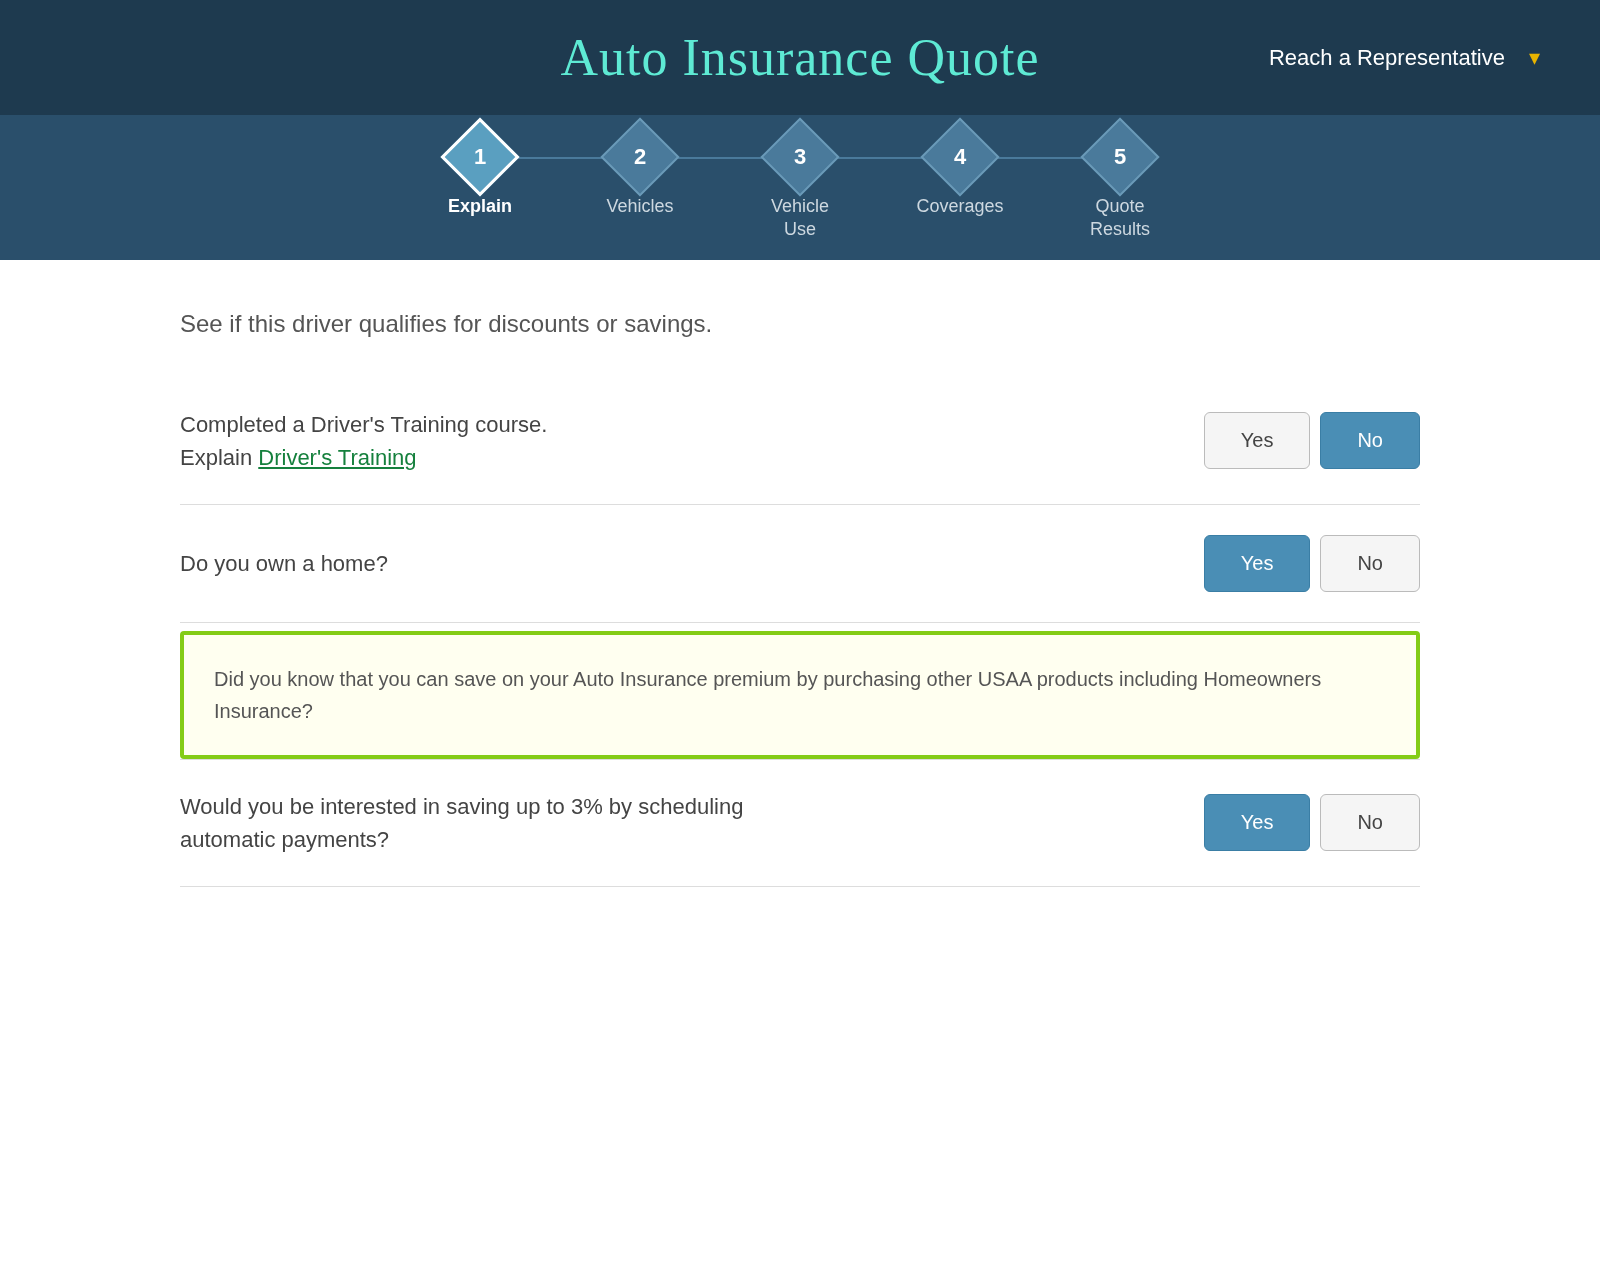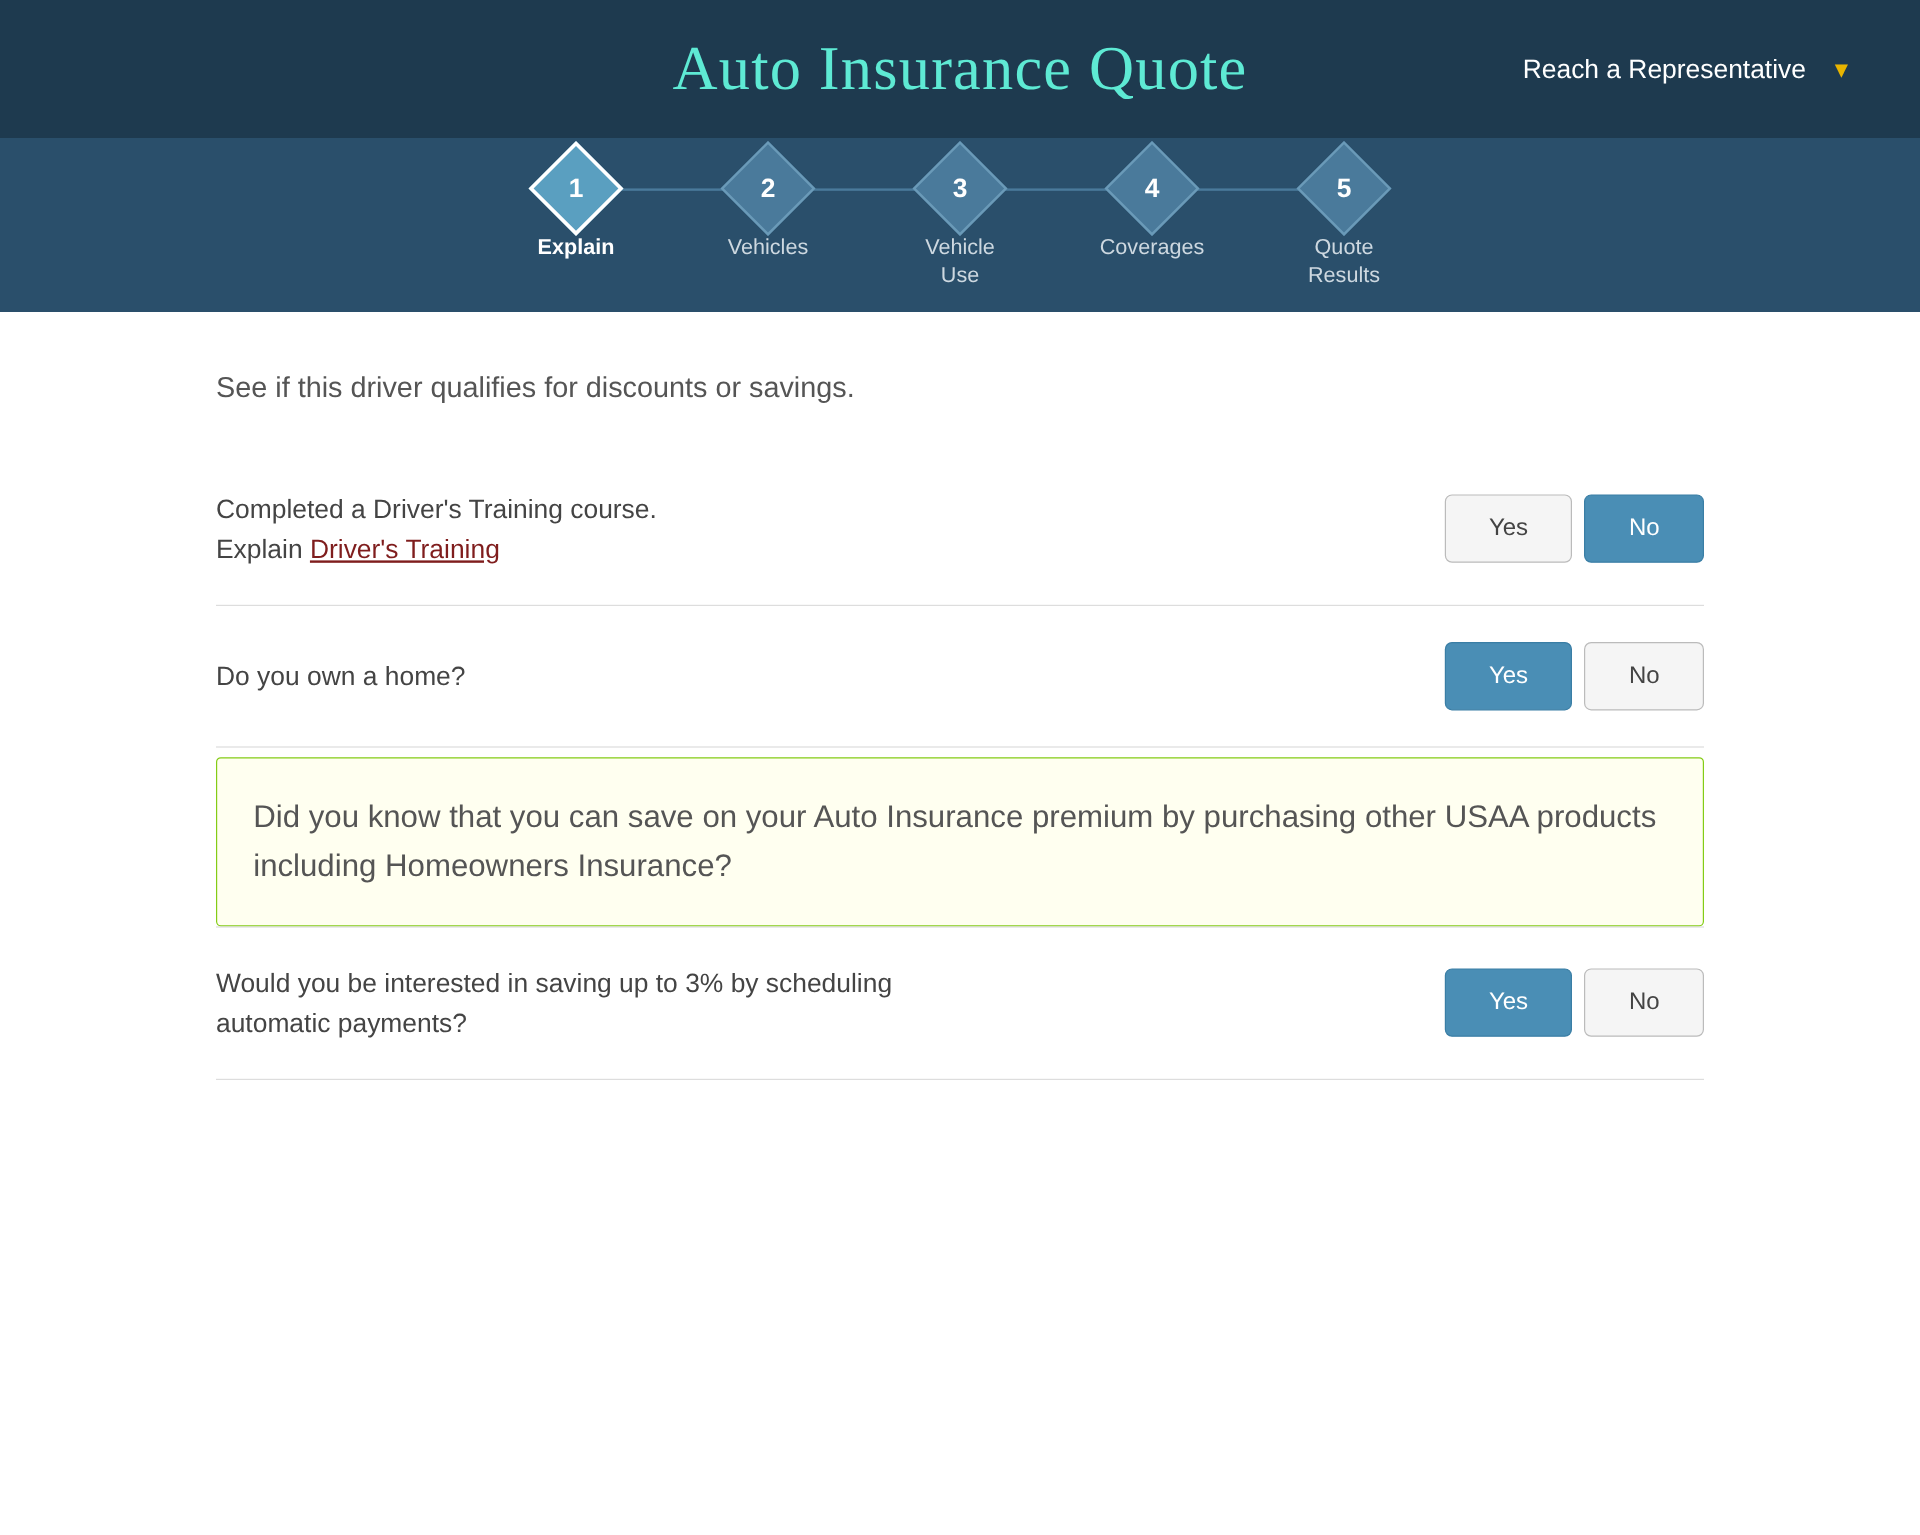--- a/index.html
+++ b/index.html
@@ -135,21 +135,21 @@
     }
 
     .question-text {
       font-size: 22px;
       color: #444;
       font-family: Arial, sans-serif;
       max-width: 600px;
       line-height: 1.5;
     }
     .question-link {
-      color: #7f1d1d;
+      color: #15803d;
       text-decoration: underline;
       cursor: pointer;
     }
 
     .btn-group {
       display: flex;
       gap: 10px;
       align-items: flex-start;
     }
 
@@ -167,25 +167,25 @@
     }
     .btn-yes-no.selected {
       background: #4a8eb5;
       color: #fff;
       border-color: #3a7ea5;
     }
 
     
     .info-box {
       background: #fffff0;
-      border: 1px solid #84cc16;
+      border: 4px solid #84cc16;
       border-radius: 4px;
       padding: 28px 30px;
       margin: 8px 0 0 0;
-      font-size: 26px;
+      font-size: 20px;
       color: #555;
       font-family: Arial, sans-serif;
       line-height: 1.6;
     }
 
     .divider {
       border: none;
       border-top: 1px solid #ddd;
       margin: 0;
     }

